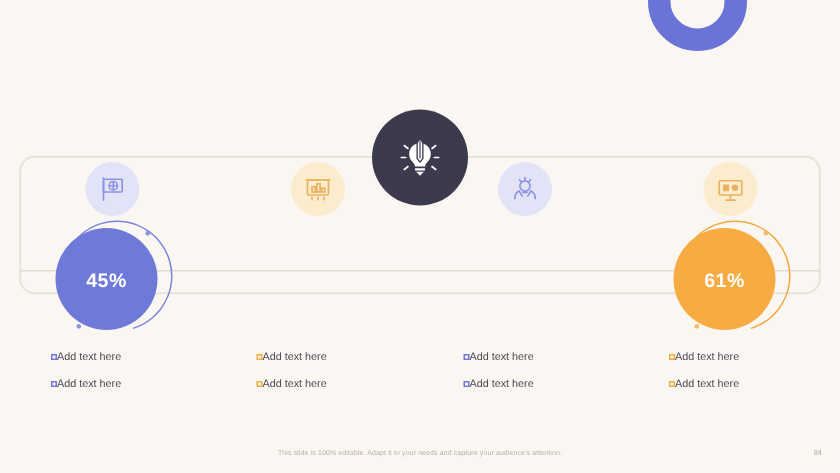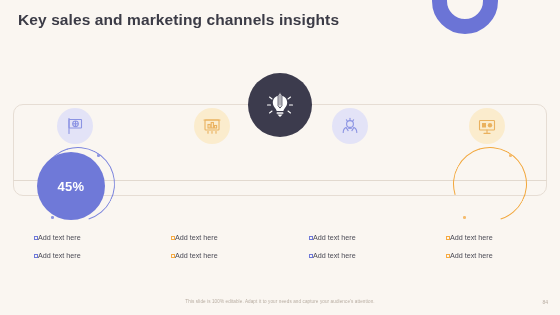--- a/index.html
+++ b/index.html
@@ -160,21 +160,20 @@
     color:#b8ada2;
   }
 </style>
 </head>
 <body>
 
 <div class="slide">
 
   <div class="corner-ring"></div>
 
-  <div class="title">Key sales and marketing channels insights</div>
 
   <div class="panel"></div>
   <div class="panel-line"></div>
 
   <div class="bulb-badge">
     <svg width="34" height="34" viewBox="0 0 34 34" fill="none">
       <g stroke="#ffffff" stroke-width="1.1" stroke-linecap="round">
         <line x1="6.5" y1="9" x2="9" y2="11"></line>
         <line x1="27.5" y1="9" x2="25" y2="11"></line>
         <line x1="4.5" y1="17" x2="7.5" y2="17"></line>
@@ -274,20 +273,21 @@
         <rect x="5" y="7" width="4" height="4.5" fill="#eab15e" stroke="none"></rect>
         <circle cx="13" cy="9.2" r="2.2" fill="#eab15e" stroke="none"></circle>
         <line x1="10" y1="16.8" x2="10" y2="14" stroke-linecap="round"></line>
         <line x1="7" y1="17.4" x2="13" y2="17.4" stroke-linecap="round"></line>
       </svg>
     </div>
     <div class="pct-wrap">
       <div class="pct-arc orange"></div>
       <span class="dot orange" style="left:60px;top:4px;"></span>
       <span class="dot orange" style="left:14px;top:66px;"></span>
+      <div class="pct-circle orange">61%</div>
     </div>
     <div class="legend">
       <div class="legend-row">
         <span class="legend-bullet orange"></span>
         <span class="legend-text">Add text here</span>
       </div>
       <div class="legend-row">
         <span class="legend-bullet orange"></span>
         <span class="legend-text">Add text here</span>
       </div>

